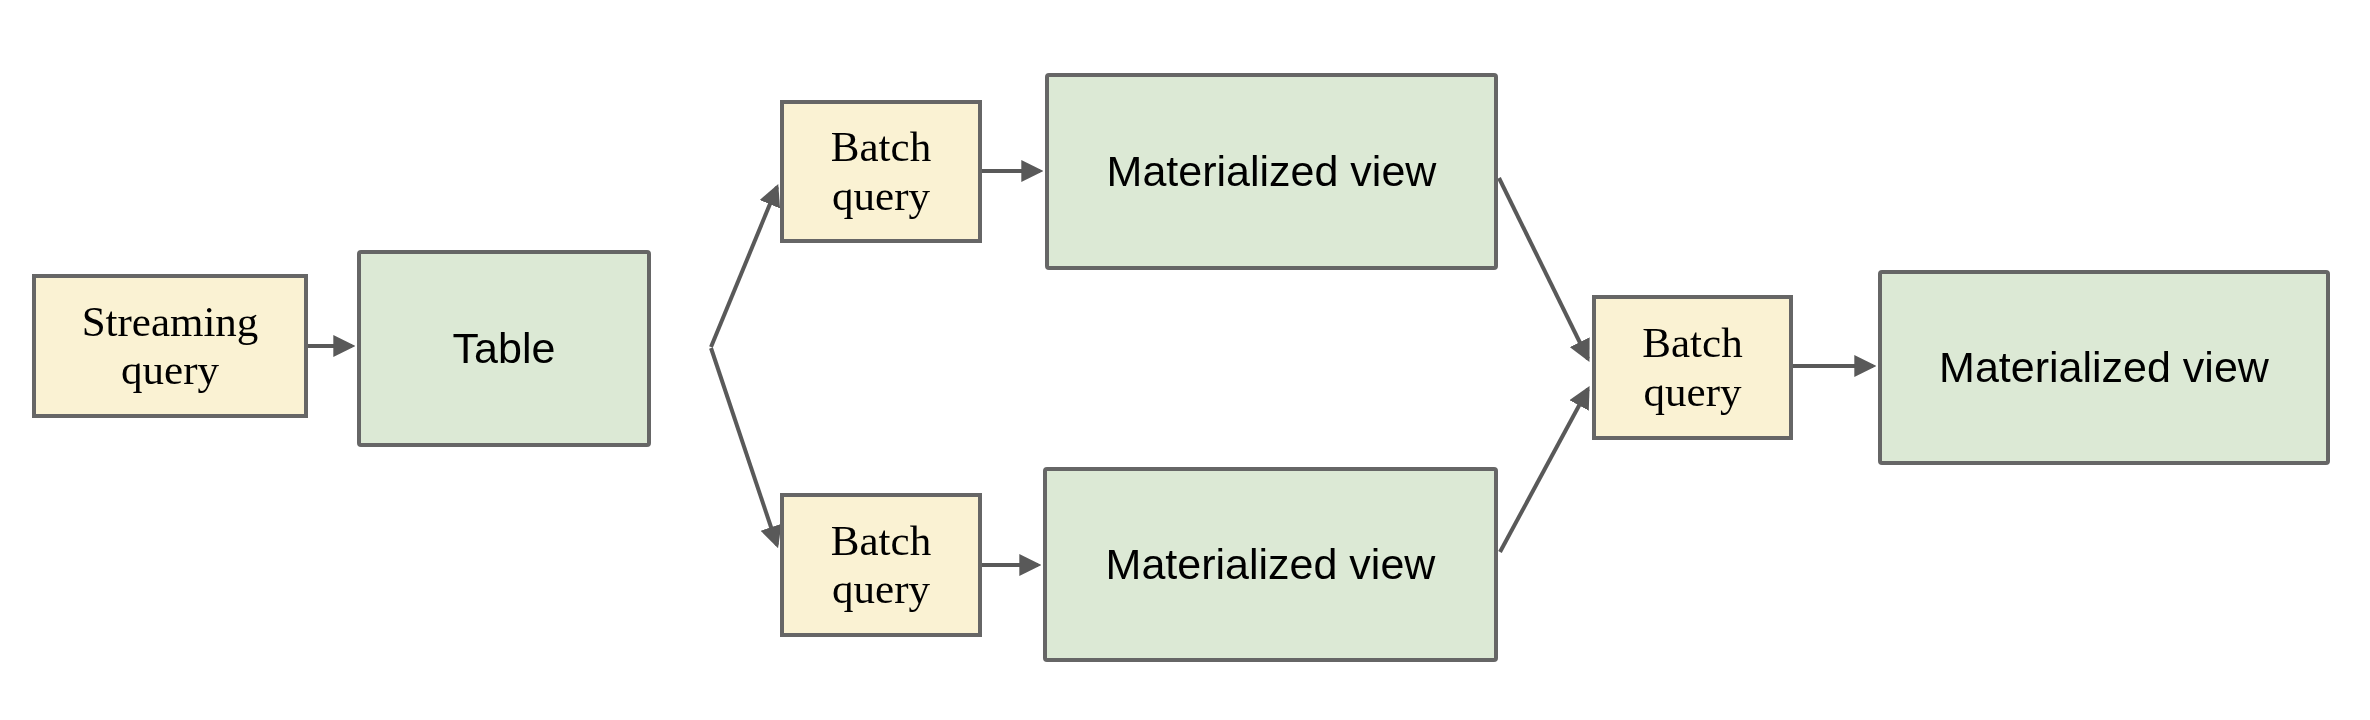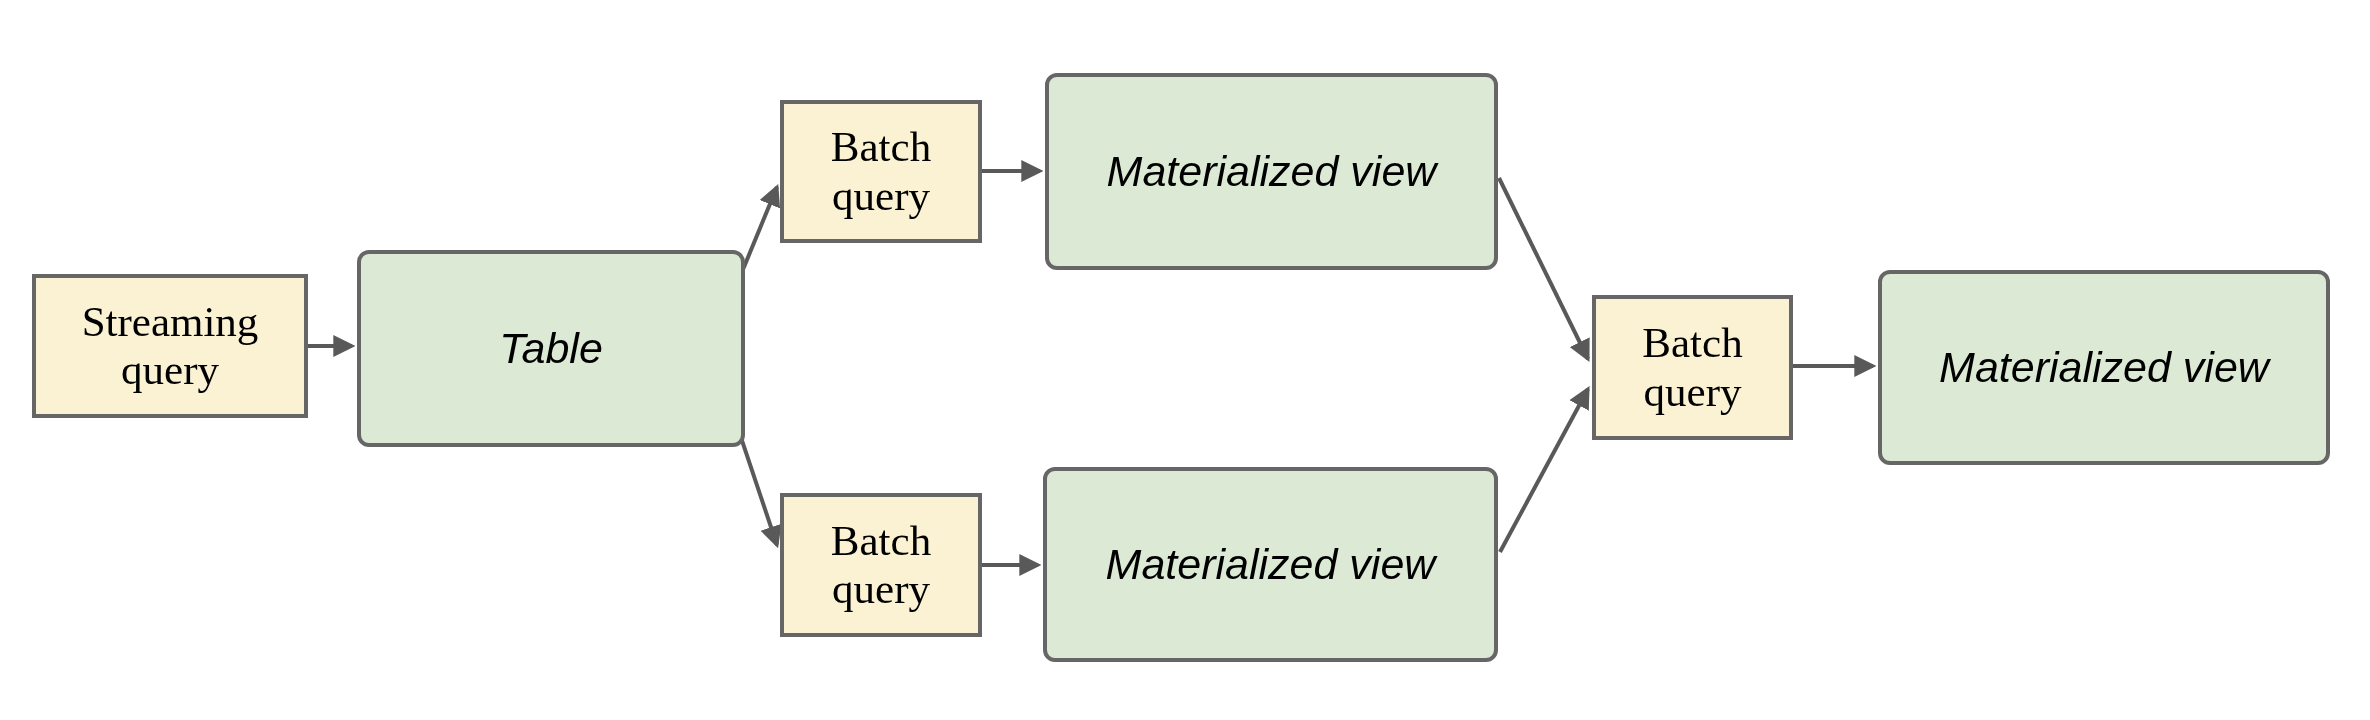--- a/index.html
+++ b/index.html
@@ -42,22 +42,21 @@
     letter-spacing: 0;
   }
   .node-query {
     background: var(--query-fill, #faf2d3);
     border: 4px solid var(--node-border, #666666);
     font-family: Liberation Serif, serif;
   }
   .node-dataset {
     background: var(--dataset-fill, #dce9d5);
     border: 4px solid var(--node-border, #666666);
-    border-radius: 12px;
-    font-style: italic;
+    border-radius: 4px;
   }
   .node-label {
     display: block;
     width: 100%;
     padding: 0 2px;
   }
 </style>
 </head>
 <body>
 
@@ -76,21 +75,21 @@
     <line x1="982" y1="565" x2="1038" y2="565" marker-end="url(#arrow)"></line>
     <line x1="1499" y1="178" x2="1588" y2="359" marker-end="url(#arrow)"></line>
     <line x1="1500" y1="552" x2="1588" y2="389" marker-end="url(#arrow)"></line>
     <line x1="1793" y1="366" x2="1873" y2="366" marker-end="url(#arrow)"></line>
   </svg>
 
   <div class="node node-query" style="left:32px; top:274px; width:276px; height:144px;">
     <span class="node-label">Streaming query</span>
   </div>
 
-  <div class="node node-dataset" style="left:357px; top:250px; width:388px; height:197px;">
+  <div class="node node-dataset" style="left:357px; top:250px; width:294px; height:197px;">
     <span class="node-label">Table</span>
   </div>
 
   <div class="node node-query" style="left:780px; top:100px; width:202px; height:143px;">
     <span class="node-label">Batch query</span>
   </div>
 
   <div class="node node-dataset" style="left:1045px; top:73px; width:453px; height:197px;">
     <span class="node-label">Materialized view</span>
   </div>

